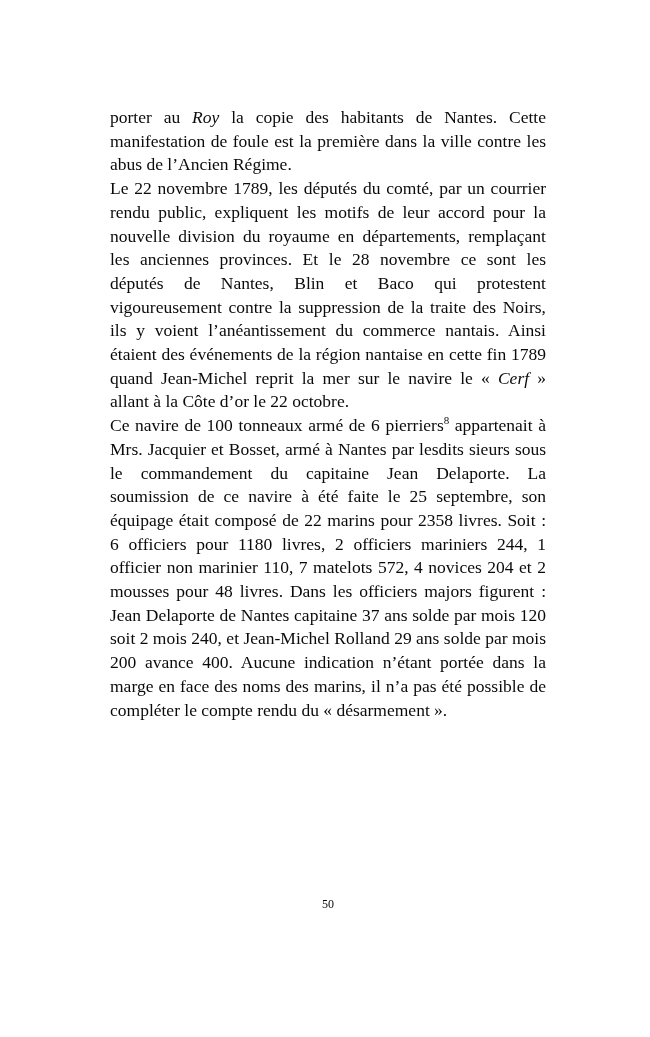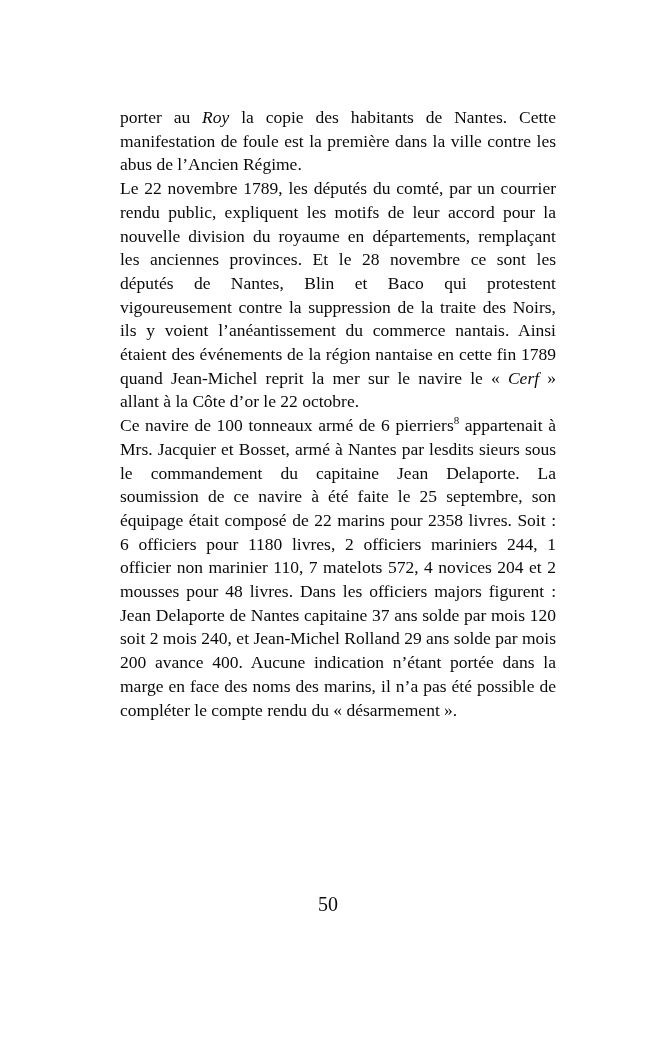--- a/index.html
+++ b/index.html
@@ -15,21 +15,21 @@
     overflow: hidden;
   }
   .page {
     position: relative;
     width: 650px;
     height: 1037px;
     background: #ffffff;
   }
   .text-area {
     position: absolute;
-    left: 120px;
+    left: 110px;
     top: 106px;
     width: 436px;
     font-size: 17.5px;
     line-height: 23.7px;
     text-align: justify;
     text-justify: inter-word;
   }
   .text-area p {
     margin: 0;
     padding: 0;
@@ -45,21 +45,21 @@
     font-size: 11px;
     line-height: 0;
     vertical-align: super;
   }
   .page-number {
     position: absolute;
     left: 110px;
     top: 893px;
     width: 436px;
     text-align: center;
-    font-size: 20px;
+    font-size: 12px;
     line-height: 22px;
   }
 </style>
 </head>
 <body>
 
 <div class="page">
   <main class="text-area" id="blocks">
       <p class="paragraph"><span>porter au </span><em>Roy</em><span> la copie des habitants de Nantes. Cette manifestation de foule est la première dans la ville contre les abus de l’Ancien Régime.</span></p>
       <p class="paragraph"><span>Le 22 novembre 1789, les députés du comté, par un courrier rendu public, expliquent les motifs de leur accord pour la nouvelle division du royaume en départements, remplaçant les anciennes provinces. Et le 28 novembre ce sont les députés de Nantes, Blin et Baco qui protestent vigoureusement contre la suppression de la traite des Noirs, ils y voient l’anéantissement du commerce nantais. Ainsi étaient des événements de la région nantaise en cette fin 1789 quand Jean-Michel reprit la mer sur le navire le « </span><em>Cerf</em><span> » allant à la Côte d’or le 22 octobre.</span></p>

